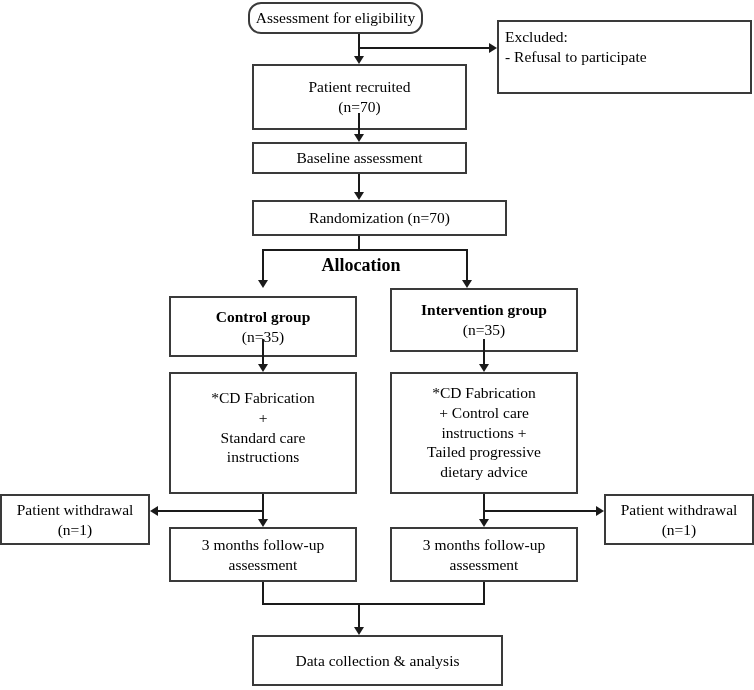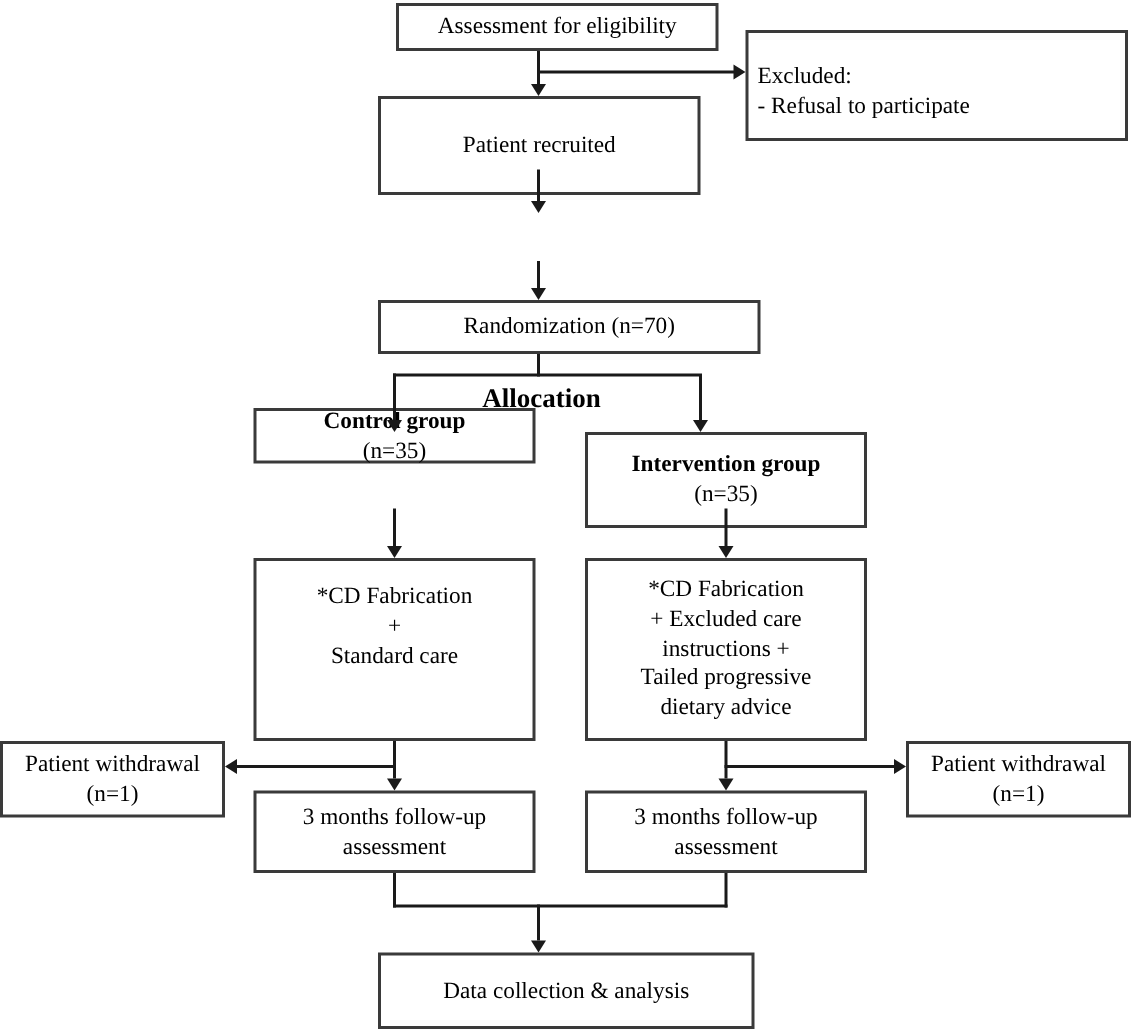--- a/index.html
+++ b/index.html
@@ -27,21 +27,21 @@
     text-align: center;
     font-size: 15.5px;
     line-height: 1.28;
     padding: 2px 4px;
   }
   .box.bold-title .t1 { font-weight: bold; }
   .box.left-align {
     justify-content: flex-start;
     text-align: left;
     align-items: flex-start;
-    padding: 19px 6px;
+    padding: 5px 6px;
   }
   .box .inner { width: 100%; }
   .allocation-label {
     position: absolute;
     text-align: center;
     font-weight: bold;
     font-size: 18px;
     line-height: 1.2;
   }
   
@@ -75,76 +75,83 @@
     border-top: 5px solid transparent;
     border-bottom: 5px solid transparent;
     border-right: 8px solid #1a1a1a;
   }
 </style>
 </head>
 <body>
 
 <div id="flowchart">
 
-  <div class="box" style="left:264px; top:2px; width:215px; height:32px;">
+  <div class="box" style="left:248px; top:2px; width:175px; height:32px;border-radius:13px;">
     <div class="inner">
       <div class="t1">Assessment for eligibility</div>
     </div>
   </div>
 
   <div class="box left-align" style="left:497px; top:20px; width:255px; height:74px;">
     <div class="inner">
       <div>Excluded:</div>
       <div>- Refusal to participate</div>
     </div>
   </div>
 
   <div class="box" style="left:252px; top:64px; width:215px; height:66px;">
     <div class="inner">
       <div class="t1">Patient recruited</div>
-    </div>
-  </div>
-
+      <div>(n=70)</div>
+    </div>
+  </div>
+
+  <div class="box" style="left:252px; top:142px; width:215px; height:32px;">
+    <div class="inner">
+      <div class="t1">Baseline assessment</div>
+    </div>
+  </div>
 
   <div class="box" style="left:252px; top:200px; width:255px; height:36px;">
     <div class="inner">
       <div class="t1">Randomization (n=70)</div>
     </div>
   </div>
 
   <div class="allocation-label" style="left:259px; top:255px; width:204px;">
     <span>Allocation</span>
   </div>
 
-  <div class="box bold-title" style="left:169px; top:272px; width:188px; height:37px;">
+  <div class="box bold-title" style="left:169px; top:296px; width:188px; height:61px;">
     <div class="inner">
       <div class="t1">Control group</div>
       <div>(n=35)</div>
     </div>
   </div>
 
   <div class="box bold-title" style="left:390px; top:288px; width:188px; height:64px;">
     <div class="inner">
       <div class="t1">Intervention group</div>
       <div>(n=35)</div>
     </div>
   </div>
 
   <div class="box" style="left:169px; top:372px; width:188px; height:122px; align-items:flex-start; padding-top:14px;">
     <div class="inner">
       <div>*CD Fabrication</div>
       <div>+</div>
       <div>Standard care</div>
+      <div>instructions</div>
     </div>
   </div>
 
   <div class="box" style="left:390px; top:372px; width:188px; height:122px; align-items:flex-start; padding-top:9px;">
     <div class="inner">
       <div>*CD Fabrication</div>
-      <div>+ Excluded care</div>
+      <div>+ Control care</div>
       <div>instructions +</div>
       <div>Tailed progressive</div>
       <div>dietary advice</div>
     </div>
   </div>
 
   <div class="box" style="left:0px; top:494px; width:150px; height:51px;">
     <div class="inner">
       <div class="t1">Patient withdrawal</div>
       <div>(n=1)</div>

